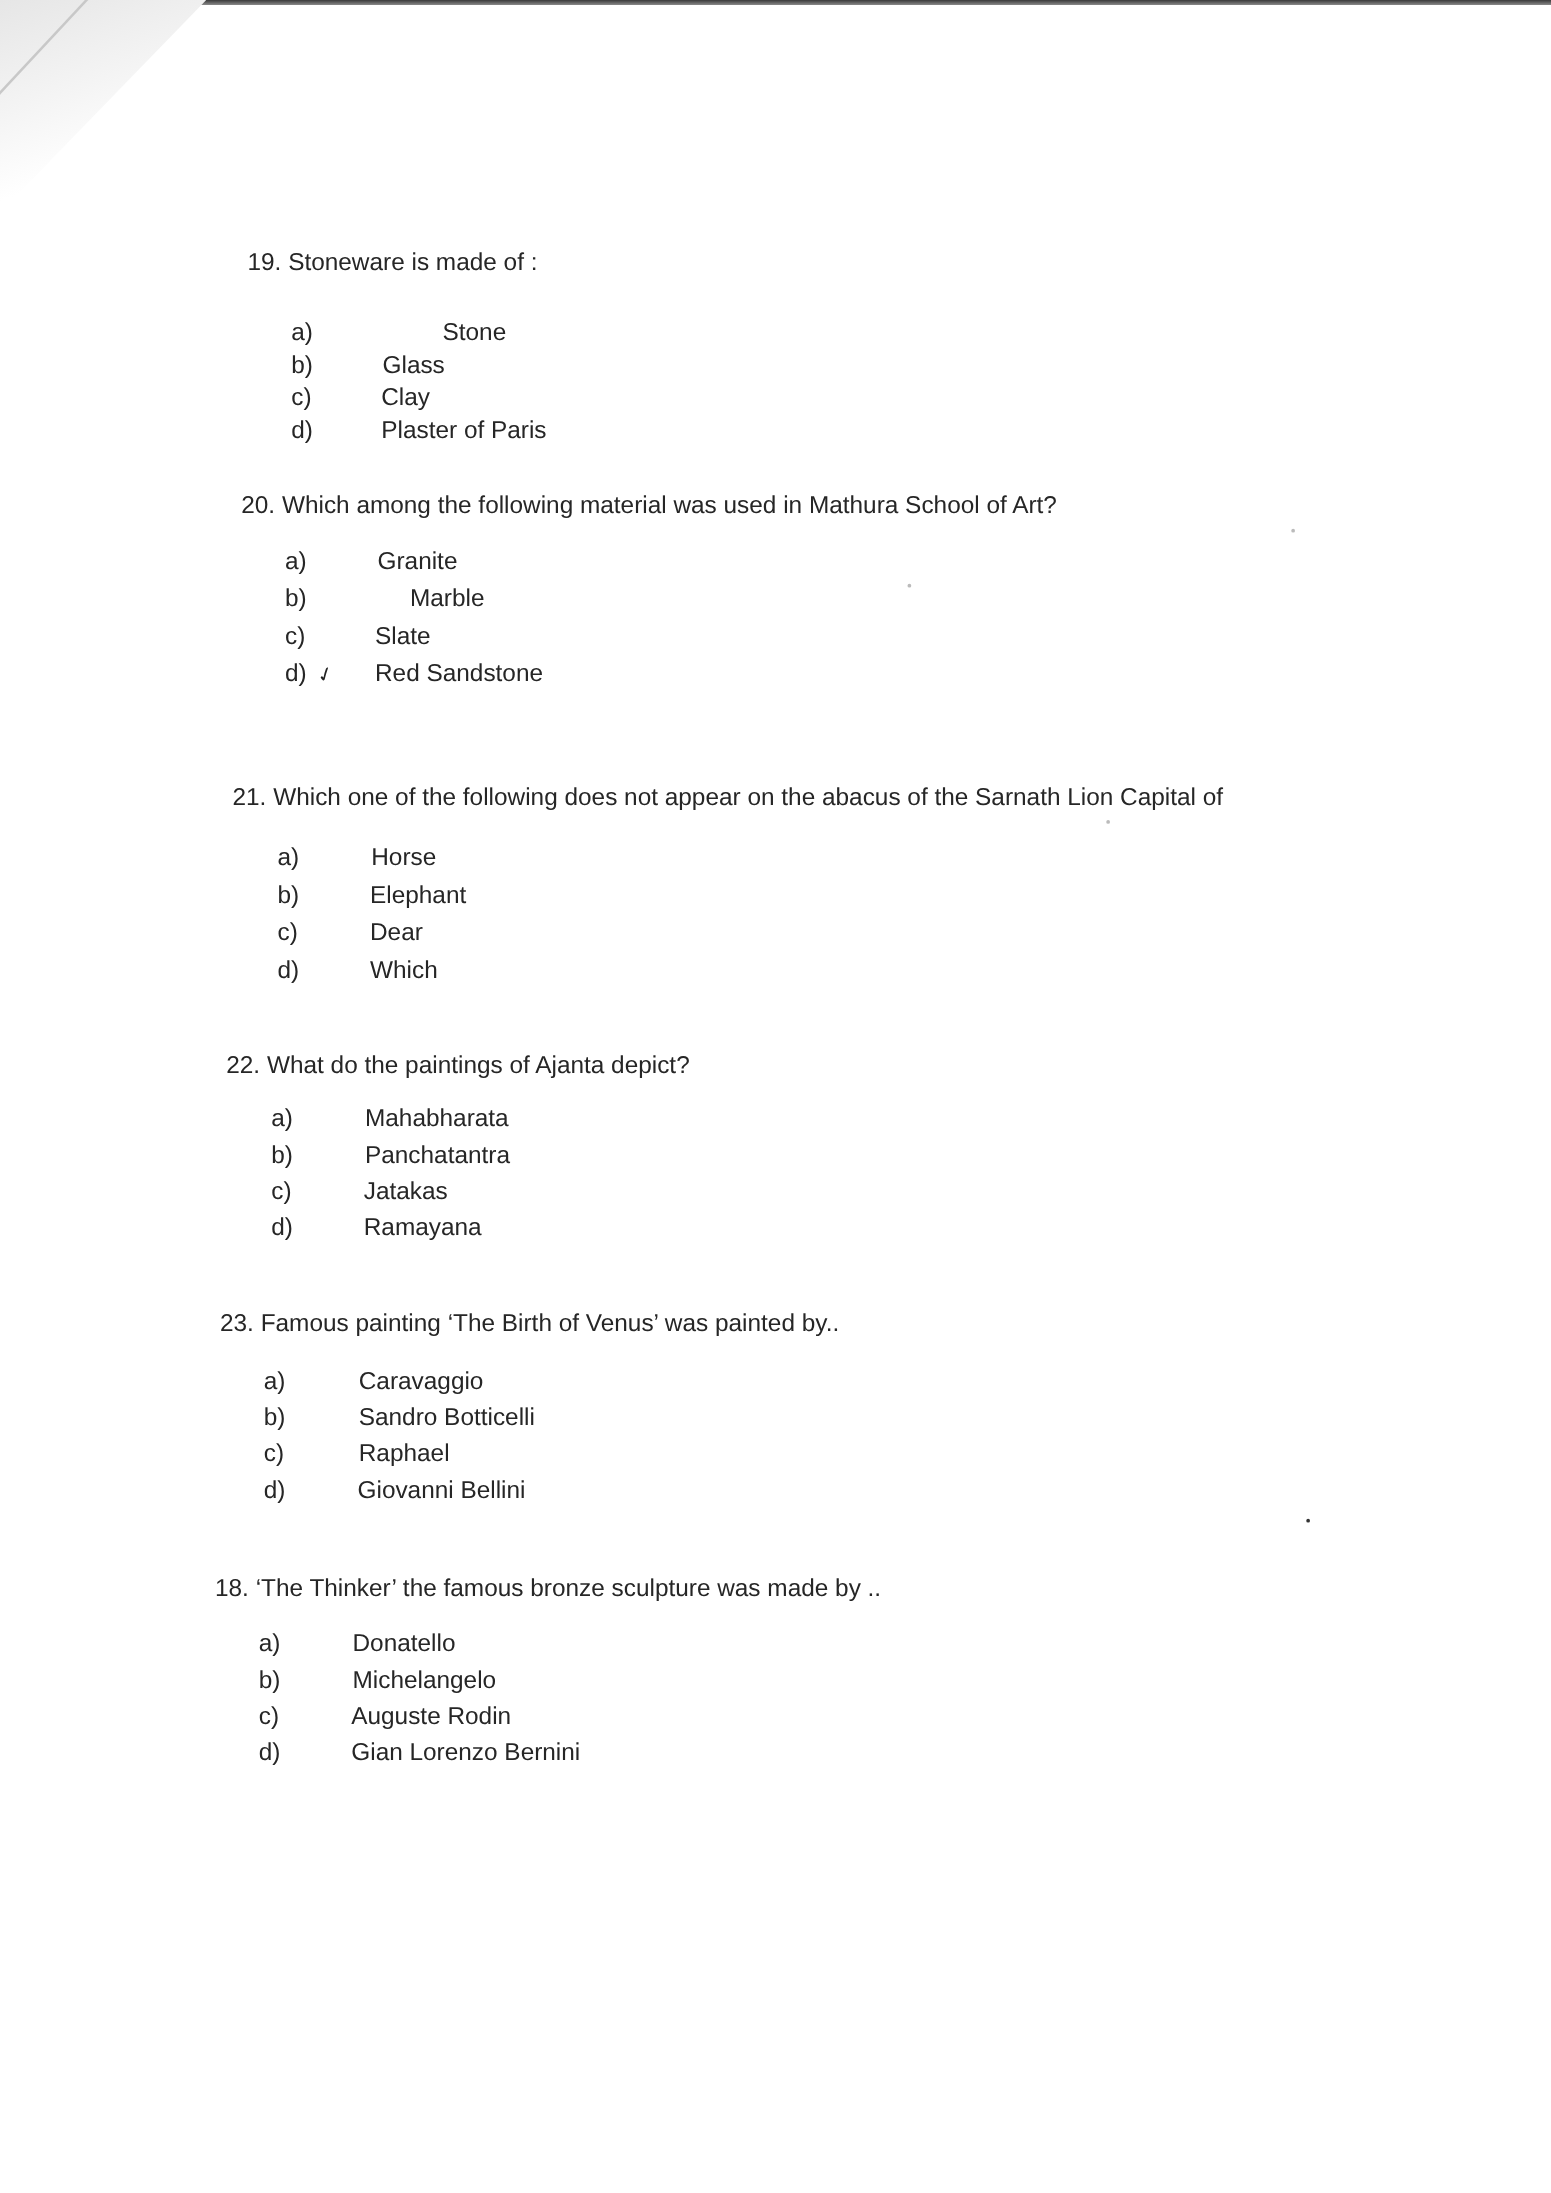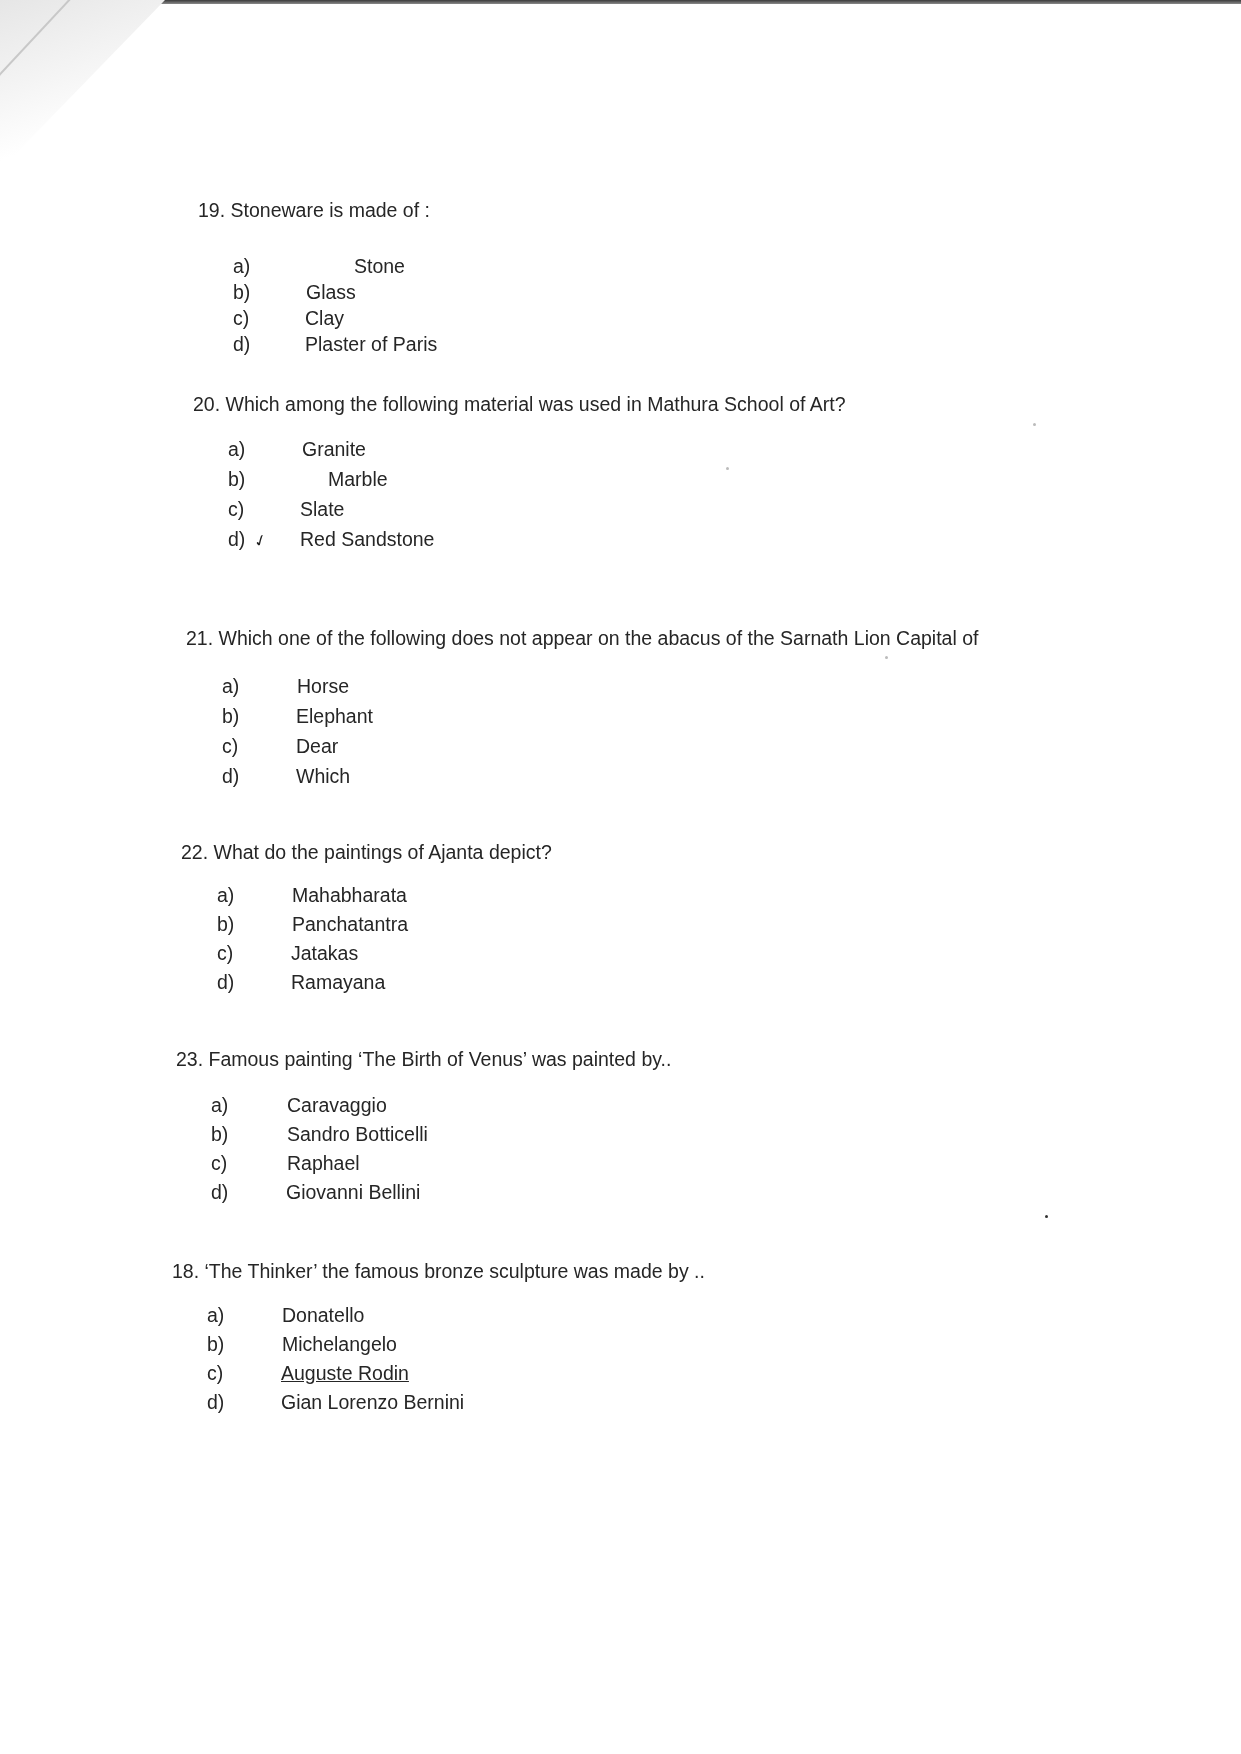--- a/index.html
+++ b/index.html
@@ -211,21 +211,21 @@
   <div class="option" style="height:29px;">
     <span class="opt-label">a)</span>
     <span class="opt-text" style="left:75px;">Donatello</span>
   </div>
   <div class="option" style="height:29px;">
     <span class="opt-label">b)</span>
     <span class="opt-text" style="left:75px;">Michelangelo</span>
   </div>
   <div class="option" style="height:29px;">
     <span class="opt-label">c)</span>
-    <span class="opt-text" style="left:74px;text-decoration:underline;">Auguste Rodin</span>
+    <span class="opt-text" style="left:74px;">Auguste Rodin</span>
   </div>
   <div class="option" style="height:29px;">
     <span class="opt-label">d)</span>
     <span class="opt-text" style="left:74px;">Gian Lorenzo Bernini</span>
   </div>
 </div>
 
 <div class="speck" style="left:1045px; top:1215px; background:#333;"></div>
 <div class="speck" style="left:726px; top:467px;"></div>
 <div class="speck" style="left:1033px; top:423px;"></div>

